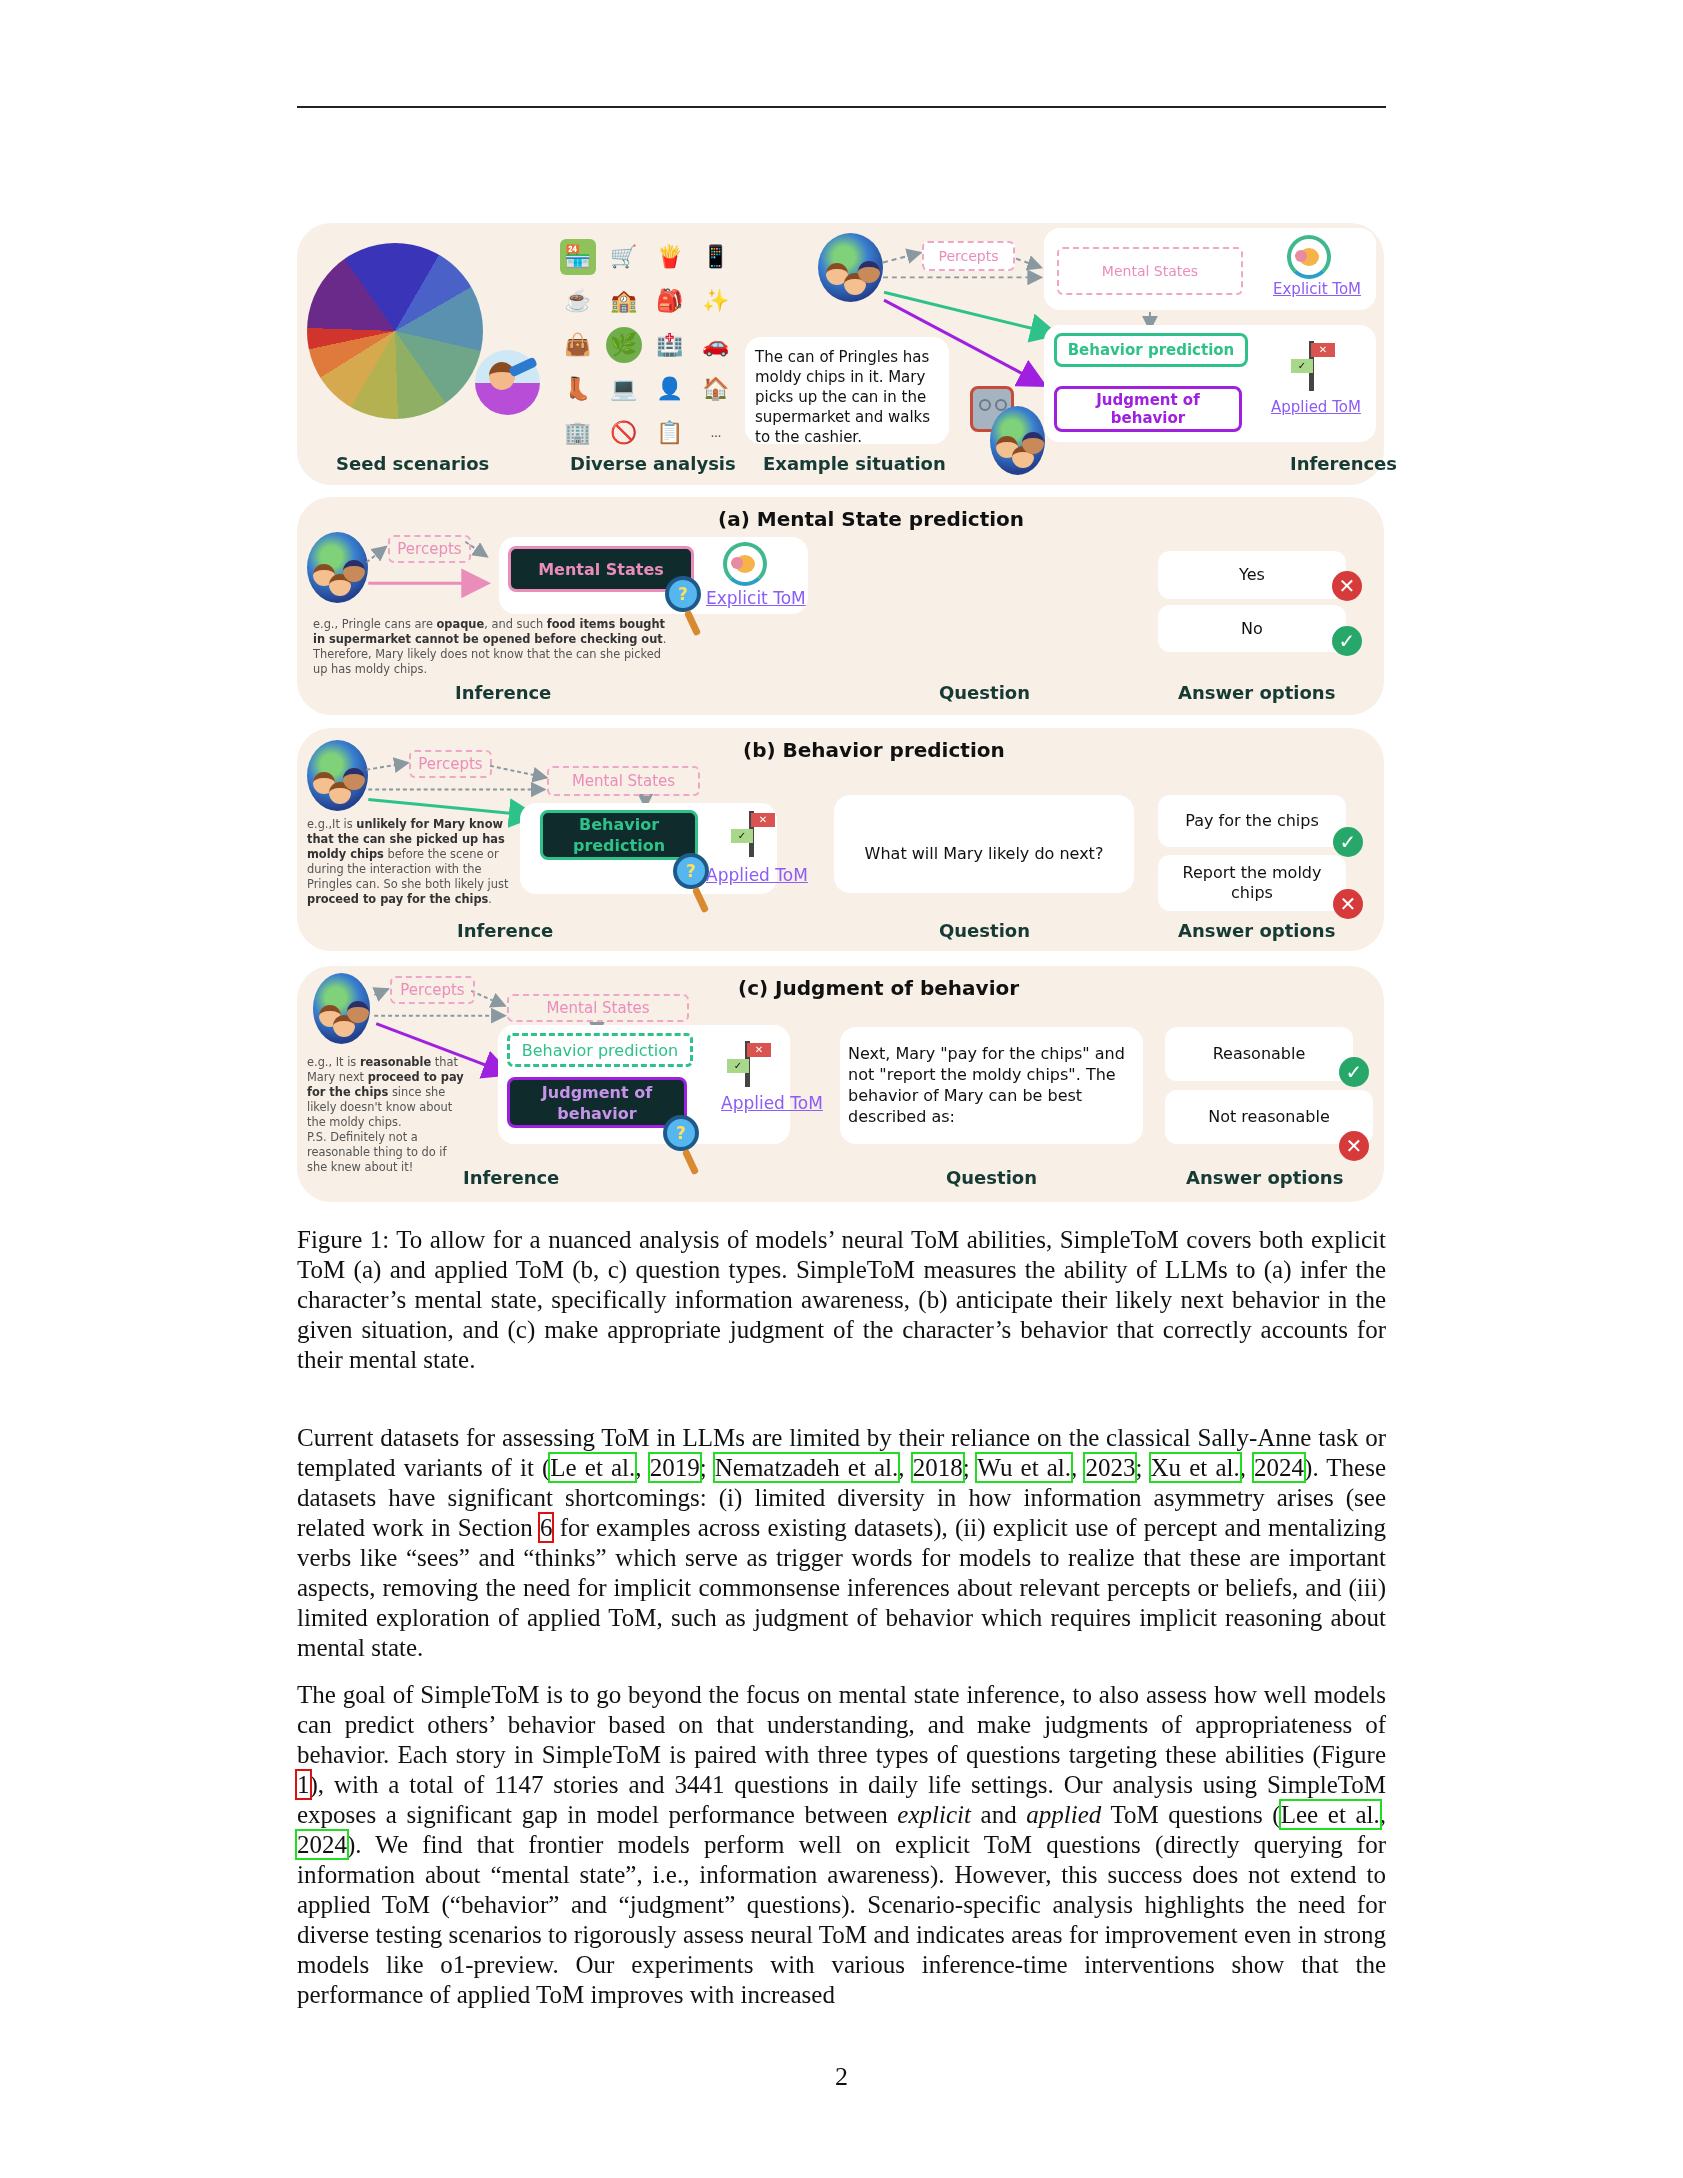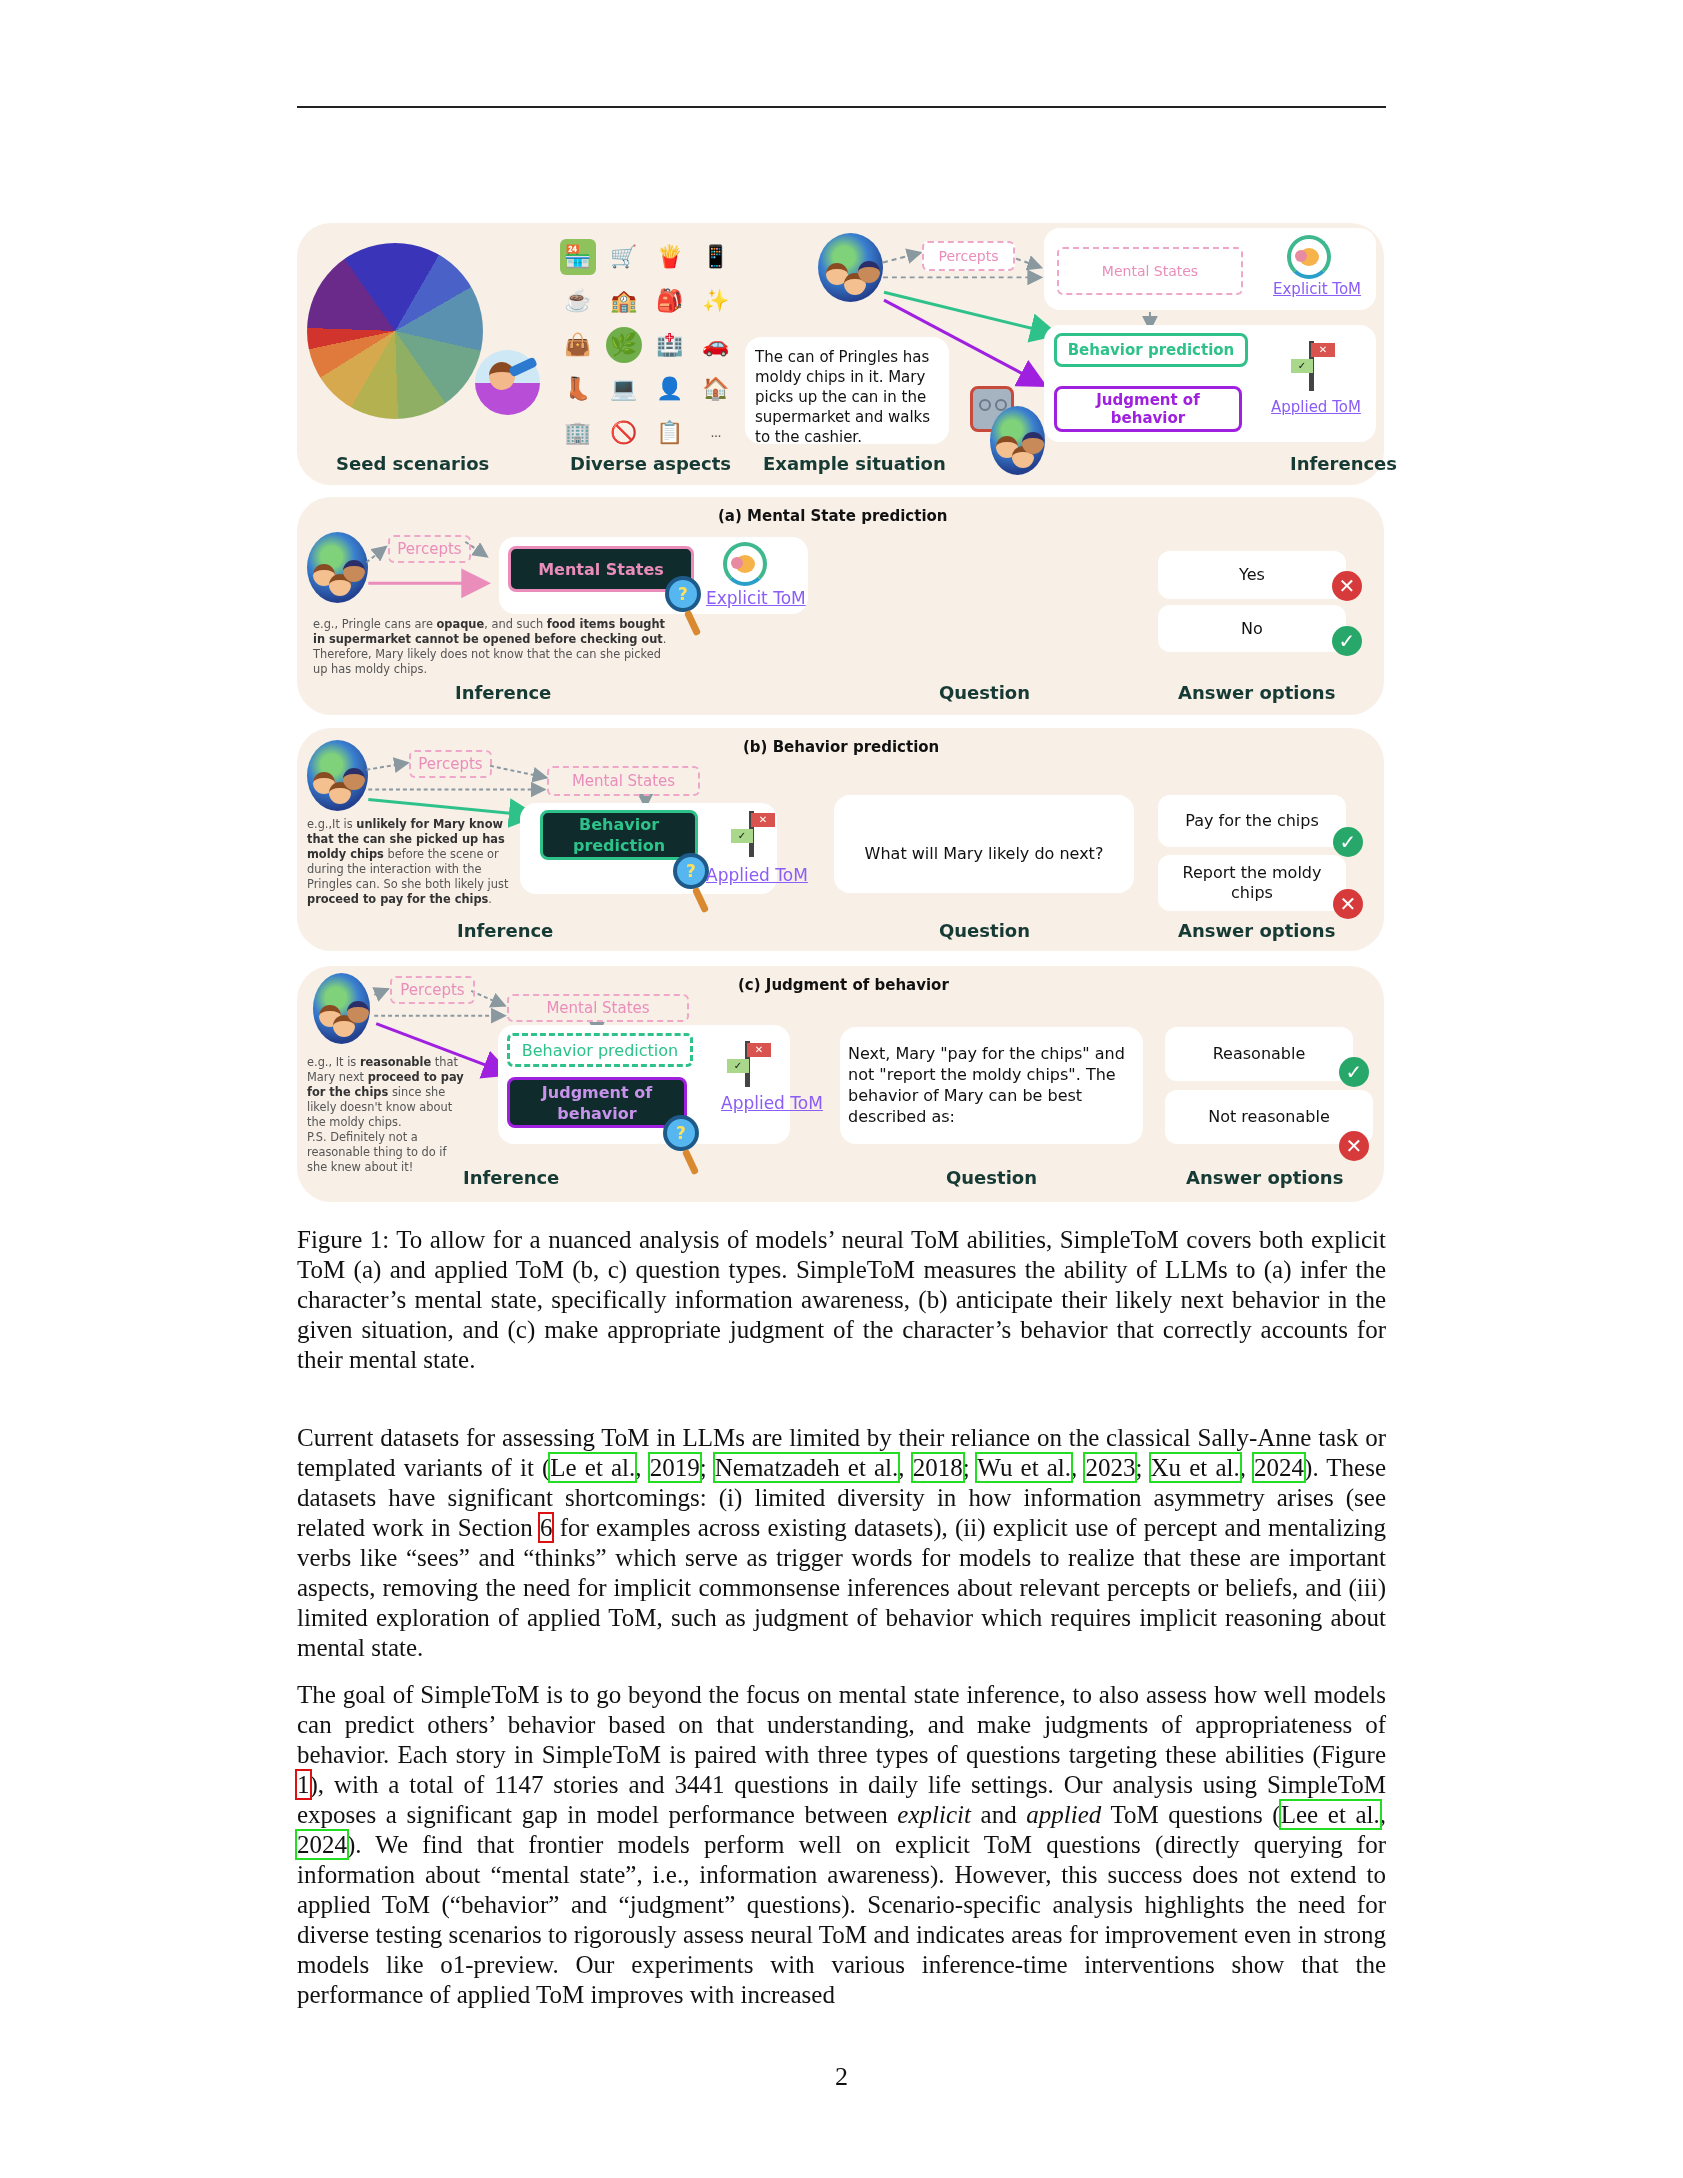--- a/index.html
+++ b/index.html
@@ -3,21 +3,21 @@
 <meta charset="utf-8">
 <style>
   html, body { margin:0; padding:0; background:#ffffff; }
   body { width:1683px; height:2178px; position:relative; overflow:hidden; font-family:"Liberation Serif", serif; color:#111; }
   .rule { position:absolute; left:297px; top:106px; width:1089px; height:2px; background:#222; }
 
   .figure { position:absolute; left:297px; top:223px; width:1089px; }
   .panel { position:absolute; left:0; width:1087px; background:#f8efe7; border-radius:34px; }
   .lbl { position:absolute; font-family:"DejaVu Sans", sans-serif; font-weight:bold; color:#163a34; font-size:18px; white-space:nowrap; }
   .white { position:absolute; background:#fff; border-radius:16px; }
-  .ptitle { position:absolute; font-family:"DejaVu Sans", sans-serif; font-weight:bold; color:#111; font-size:15px; white-space:nowrap; }
+  .ptitle { position:absolute; font-family:"DejaVu Sans", sans-serif; font-weight:bold; color:#111; font-size:20px; white-space:nowrap; }
   .qtext { position:absolute; font-family:"DejaVu Sans", sans-serif; font-size:16px; color:#111; line-height:21px; }
   .opt { position:absolute; background:#fff; border-radius:12px; font-family:"DejaVu Sans", sans-serif; font-size:16px; color:#111; display:flex; align-items:center; justify-content:center; text-align:center; line-height:20px; }
   .mark { position:absolute; width:30px; height:30px; border-radius:50%; color:#fff; font-weight:bold; font-size:20px; display:flex; align-items:center; justify-content:center; font-family:"DejaVu Sans", sans-serif; }
   .mark.ok { background:#27a86a; }
   .mark.bad { background:#d63a3a; }
   .dashbox { position:absolute; border:2px dashed #f0a6c8; border-radius:6px; color:#ea8dba; font-family:"DejaVu Sans", sans-serif; display:flex; align-items:center; justify-content:center; background:#fff; }
   .solidbox { position:absolute; border-radius:8px; font-family:"DejaVu Sans", sans-serif; display:flex; align-items:center; justify-content:center; text-align:center; font-weight:bold; }
   .tomlabel { position:absolute; font-family:"DejaVu Sans", sans-serif; color:#8b5cf6; font-size:17px; white-space:nowrap;text-decoration:underline; }
   .note { position:absolute; font-family:"DejaVu Sans", sans-serif; font-size:11.4px; color:#555; line-height:15px; }
   .note b { color:#333; }
@@ -68,21 +68,21 @@
       <span>🚗</span>
       <span>👢</span>
       <span>💻</span>
       <span>👤</span>
       <span>🏠</span>
       <span>🏢</span>
       <span>🚫</span>
       <span>📋</span>
       <span style="font-size:14px; color:#555;">...</span>
     </div>
-    <div class="lbl" style="left:273px; top:230px;">Diverse aspects</div>
+    <div class="lbl" style="left:273px; top:230px;">Diverse analysis</div>
 
     <div class="white" style="left:448px; top:114px; width:204px; height:107px;">
       <div class="qtext" style="left:10px; top:10px; width:190px; font-size:15px; line-height:20px;">The can of Pringles has moldy chips in it. Mary picks up the can in the supermarket and walks to the cashier.</div>
     </div>
     <div class="lbl" style="left:466px; top:230px;">Example situation</div>
 
     <div class="avatar" style="left:521px; top:10px; width:65px; height:69px;">
       <div class="face" style="left:8px; top:30px;"></div>
         <div class="face" style="left:26px; top:40px;"></div>
         <div class="face" style="left:40px; top:28px; background:#c98a5a; border-top-color:#2a2f6a;"></div>

